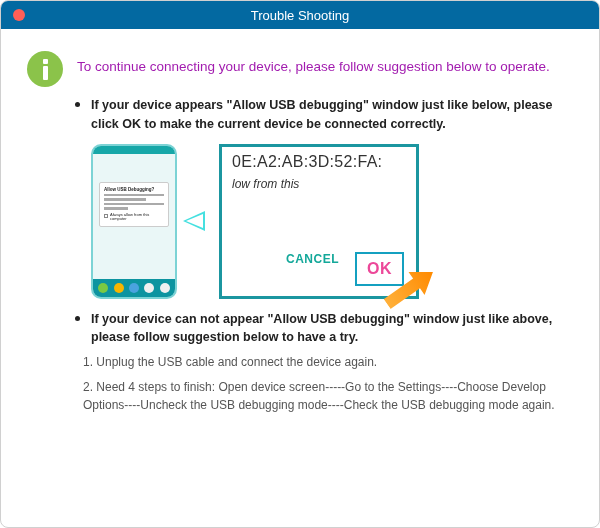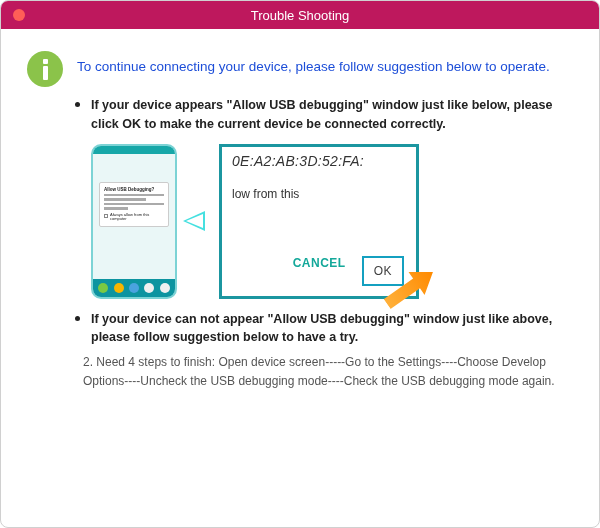--- a/index.html
+++ b/index.html
@@ -11,21 +11,21 @@
   .window {
     width: 600px;
     height: 528px;
     border: 1px solid #d0d0d0;
     border-radius: 8px;
     overflow: hidden;
     position: relative;
     background: #fff;
   }
   .titlebar {
-    background: #be185d;
+    background: #0369a1;
     height: 28px;
     display: flex;
     align-items: center;
     position: relative;
   }
   .traffic-dot {
     width: 12px; height: 12px;
     border-radius: 50%;
     background: #ff5f57;
     position: absolute;
@@ -65,21 +65,21 @@
   .info-icon::after {
     content: "";
     position: absolute;
     width: 5px; height: 14px;
     background: #fff;
     border-radius: 1px;
     top: 15px; left: 15.5px;
   }
   .intro-text {
     font-size: 13.5px;
-    color: #1d4ed8;
+    color: #a21caf;
     margin-top: 8px;
   }
   ul.points {
     list-style: disc;
     margin: 8px 0 0 0;
     padding-left: 64px;
     color: #222;
   }
   ul.points > li {
     margin-bottom: 10px;
@@ -186,46 +186,46 @@
     height: 155px;
     border: 3px solid #1b96a0;
     background: #fff;
     position: relative;
     padding: 6px 10px;
     font-size: 12px;
     color: #333;
     overflow: visible;
   }
   .big-dialog .addr {
-    font-size: 14px;
+    font-size: 16px;
     letter-spacing: 0.3px;
+  }
+  .big-dialog .sub {
+    margin-top: 6px;
+    font-size: 12px;
     font-style: italic;
-  }
-  .big-dialog .sub {
-    margin-top: 18px;
-    font-size: 12px;
   }
   .big-dialog .btnrow {
     position: absolute;
     bottom: 10px;
     right: 12px;
     display: flex;
     gap: 16px;
     align-items: flex-start;
   }
   .big-dialog .cancel {
     color: #14a89a;
     font-size: 12px;
     font-weight: bold;
     letter-spacing: 0.5px;
   }
   .big-dialog .ok {
-    color: #404040;
-    font-size: 12px;
-    font-weight: normal;
+    color: #ec4899;
+    font-size: 16px;
+    font-weight: bold;
     border: 2px solid #14a0c0;
     padding: 6px 10px;
     letter-spacing: 0.5px;
   }
   .arrow {
     position: absolute;
     right: -22px;
     bottom: -6px;
     transform: rotate(-35deg);
   }
@@ -300,17 +300,18 @@
                 </defs>
                 <polygon points="0,8 36,8 36,0 56,14 36,28 36,20 0,20" fill="url(#g)"></polygon>
               </svg>
             </div>
           </div>
         </div>
       </li>
 
       <li>
         <div class="point-title">If your device can not appear "Allow USB debugging" window just like above, please follow suggestion below to have a try.</div>
+        <div class="step">1. Unplug the USB cable and connect the device again.</div>
         <div class="step">2. Need 4 steps to finish: Open device screen-----Go to the Settings----Choose Develop Options----Uncheck the USB debugging mode----Check the USB debugging mode again.</div>
       </li>
     </ul>
   </div>
 </div>
 
 </body></html>

